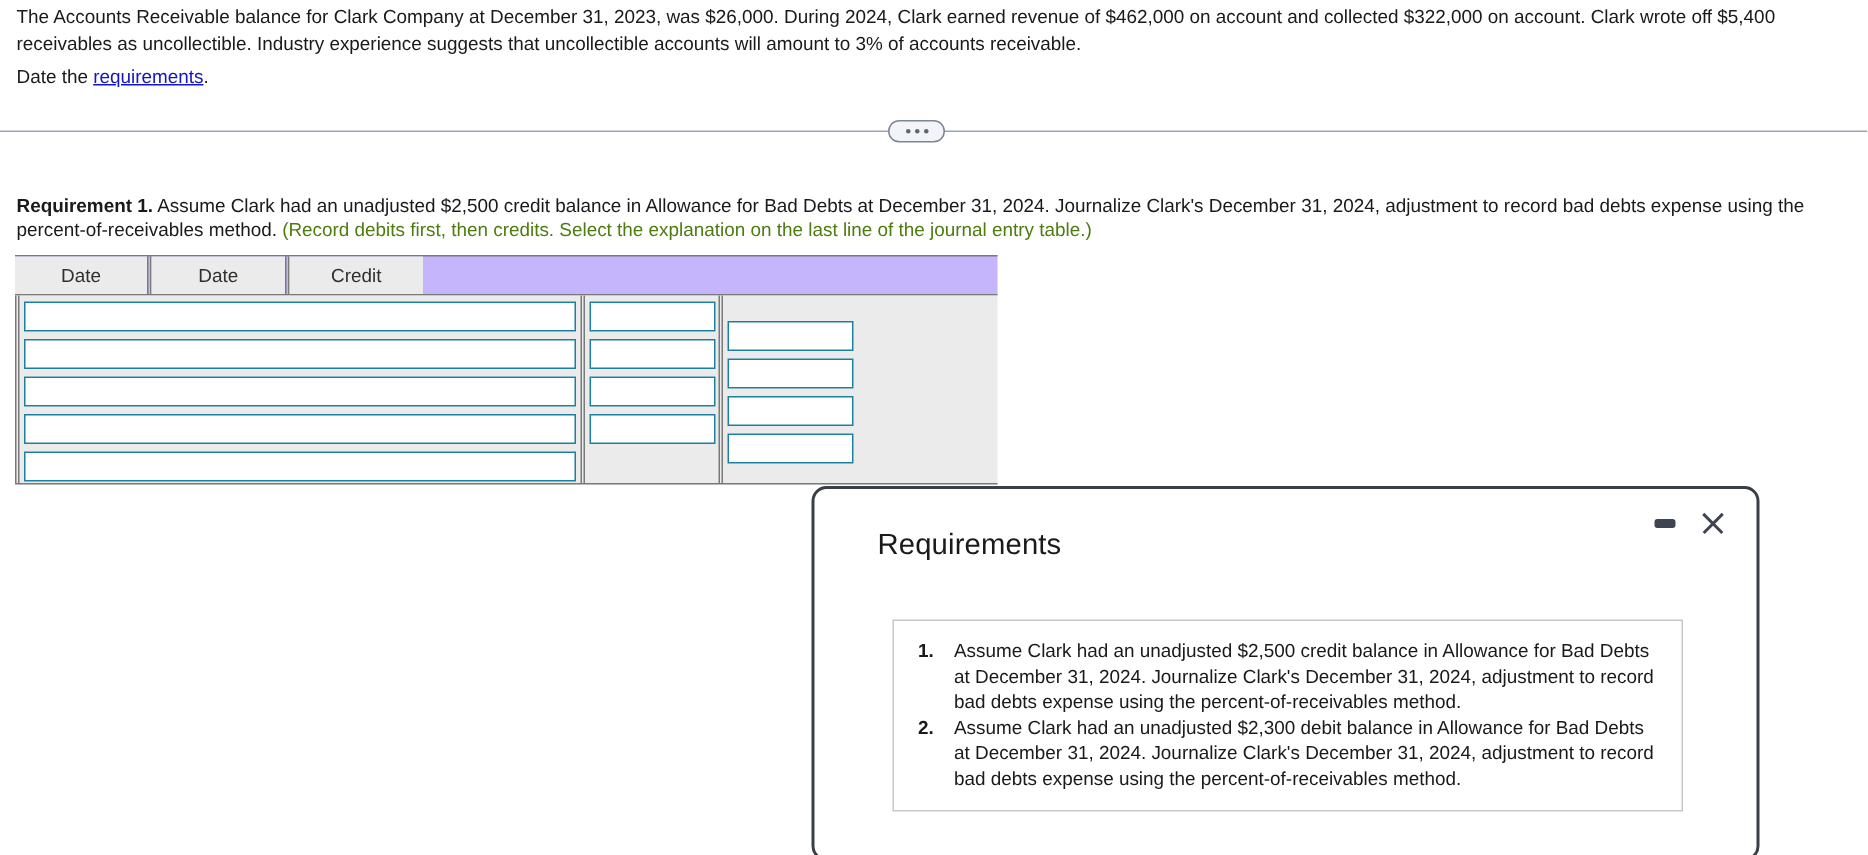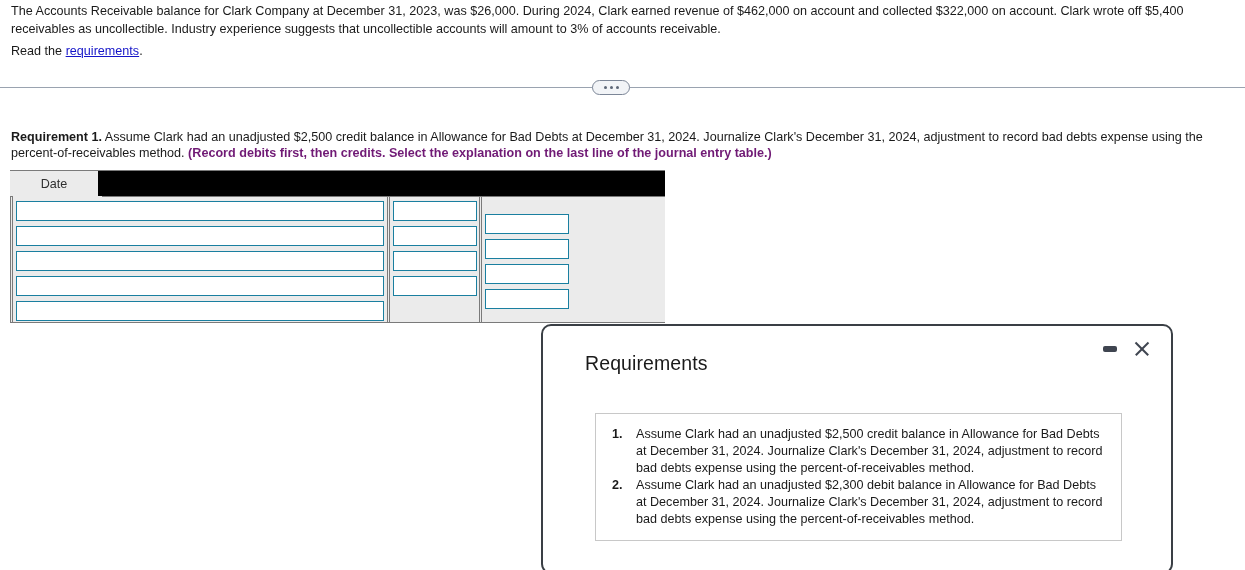--- a/index.html
+++ b/index.html
@@ -91,37 +91,36 @@
   .req1-block {
     position: absolute;
     left: 11px;
     top: 129px;
     width: 1232px;
     font-size: 12.6px;
     line-height: 16px;
     color: #1a1a1a;
   }
   .req1-block b { font-weight: bold; }
-  .green { color: #701a75; font-weight: bold; }
+  .green { color: #4d7c0f; }
 
   
   .jtable {
     position: absolute;
     left: 10px;
     top: 170px;
     width: 655px;
     border-collapse: collapse;
   }
   .jtable-head {
     display: flex;
     height: 27px;
-    background: #000000;
+    background: #c4b5fd;
     border-top: 1px solid #7a7a7a;
     border-bottom: 1px solid #7a7a7a;
-    flex-direction: column;
   }
   .jtable-body {
     display: flex;
     background: #ebebeb;
     border-bottom: 1px solid #7a7a7a;
     height: 126px;
   }
   .col {
     position: relative;
     display: flex;
@@ -256,21 +255,21 @@
 </head>
 <body>
 
 <div id="root">
 
   <div class="problem-block">
     <div class="problem-text">The Accounts Receivable balance for Clark Company at December 31, 2023, was $26,000. During 2024, Clark earned revenue of $462,000 on account and collected $322,000 on account. Clark wrote off $5,400 receivables as uncollectible. Industry experience suggests that uncollectible accounts will amount to 3% of accounts receivable.</div>
   </div>
 
   <div class="read-line">
-    <span>Read the </span><a class="req-link">requirements</a><span>.</span>
+    <span>Date the </span><a class="req-link">requirements</a><span>.</span>
   </div>
 
   <div class="divider-wrap">
     <div class="divider-line"></div>
     <div class="divider-pill">
       <span class="dot"></span>
       <span class="dot"></span>
       <span class="dot"></span>
     </div>
   </div>

